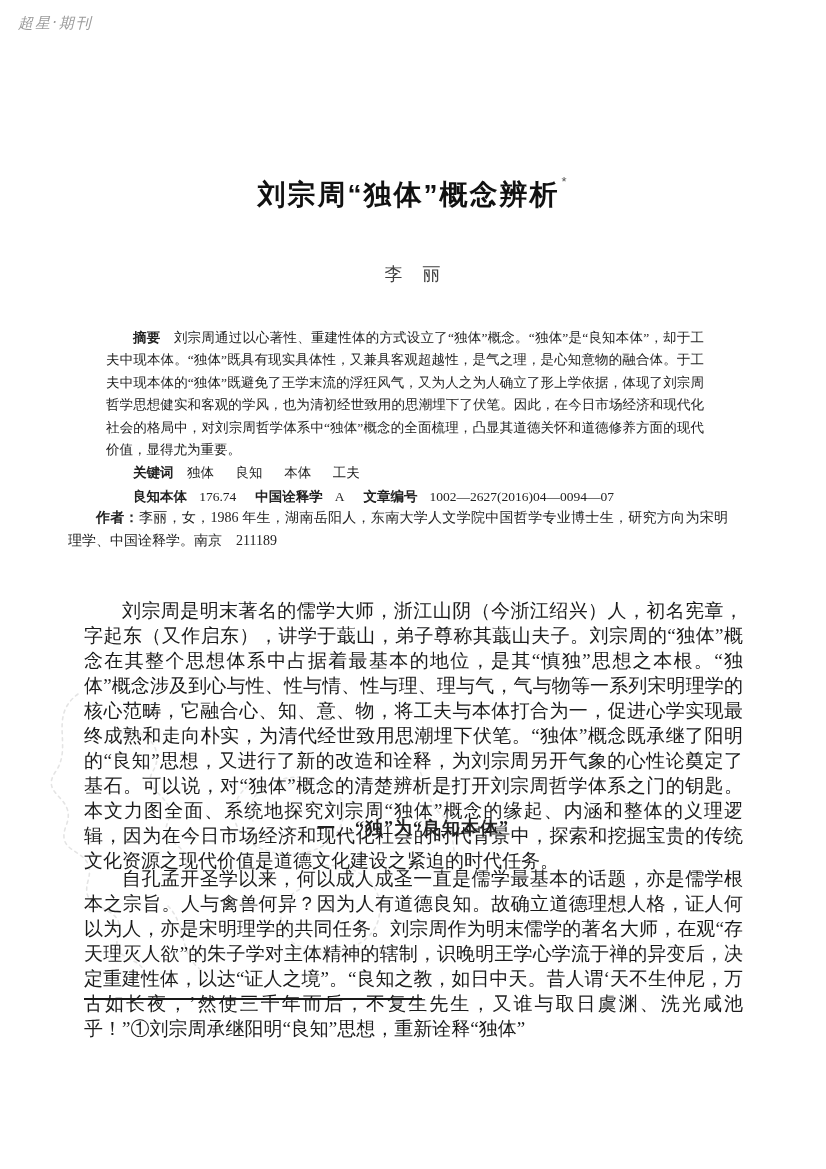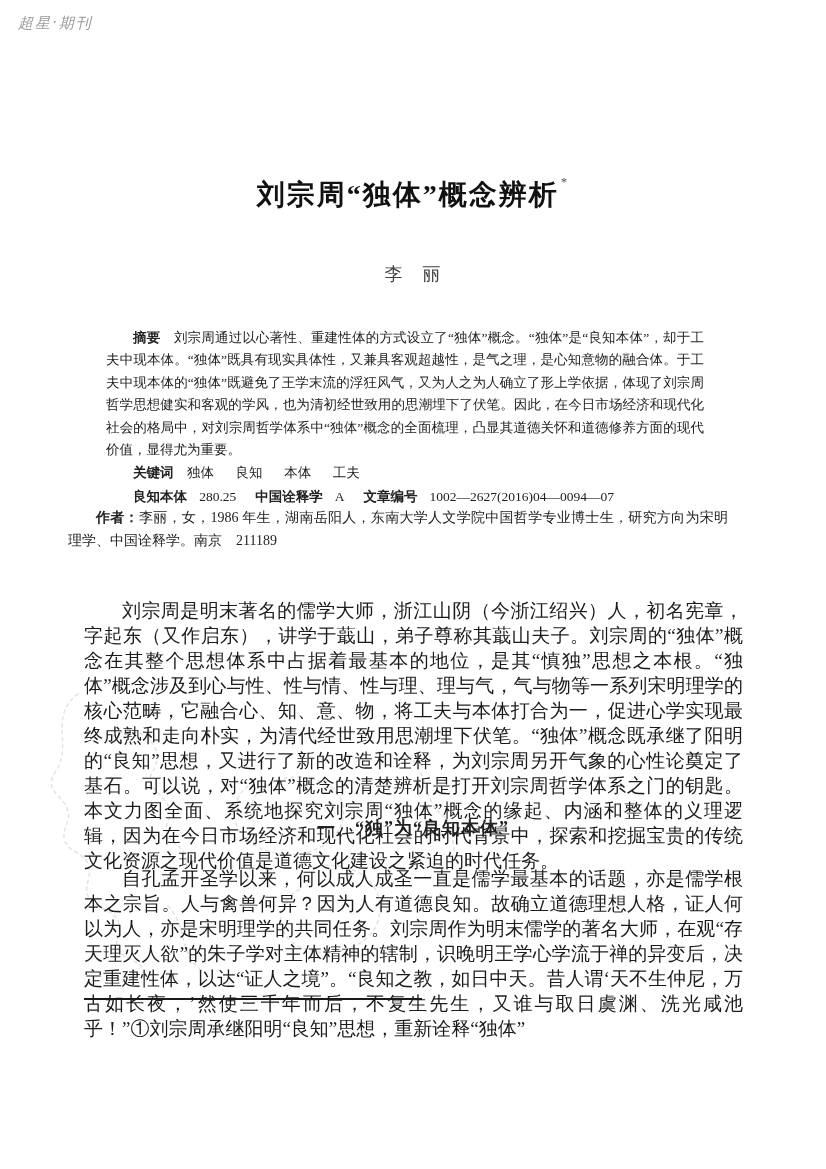--- a/index.html
+++ b/index.html
@@ -17,21 +17,21 @@
     position:absolute;top:14px;left:18px;
     font-family:"DejaVu Sans","Liberation Sans",sans-serif;
     font-size:15px;color:#9b9b9b;letter-spacing:2px;font-style:italic;
   }
 
   .title-wrap{
     position:absolute;top:174px;left:0;width:100%;
     text-align:center;
   }
   .title{
-    font-family:Liberation Serif, serif;
+    font-family:Liberation Sans, sans-serif;
     font-weight:bold;font-size:28px;color:#111;letter-spacing:2px;text-align:center;
   }
   .title sup{font-size:13px;color:#555;font-weight:normal;vertical-align:18px;margin-left:2px;}
 
   .author{
     position:absolute;top:262px;left:0;width:100%;
     text-align:center;font-size:18px;color:#404040;letter-spacing:1px;
   }
 
   .abstract{
@@ -103,21 +103,21 @@
 
   <div class="title-wrap">
     <span class="title"><span>刘宗周“独体”概念辨析</span><sup>*</sup></span>
   </div>
 
   <div class="author">李　丽</div>
 
   <div class="abstract">
     <p><b class="hei lbl">摘要</b><span>刘宗周通过以心著性、重建性体的方式设立了“独体”概念。“独体”是“良知本体”，却于工夫中现本体。“独体”既具有现实具体性，又兼具客观超越性，是气之理，是心知意物的融合体。于工夫中现本体的“独体”既避免了王学末流的浮狂风气，又为人之为人确立了形上学依据，体现了刘宗周哲学思想健实和客观的学风，也为清初经世致用的思潮埋下了伏笔。因此，在今日市场经济和现代化社会的格局中，对刘宗周哲学体系中“独体”概念的全面梳理，凸显其道德关怀和道德修养方面的现代价值，显得尤为重要。</span></p>
     <p class="kw-row"><b class="hei lbl">关键词</b><span class="kw-item">独体</span><span class="kw-item">良知</span><span class="kw-item">本体</span><span class="kw-item">工夫</span></p>
-    <p class="meta-row"><b class="hei lbl">良知本体</b><span class="val">280.25</span><b class="hei lbl">中国诠释学</b><span class="val">A</span><b class="hei lbl">文章编号</b><span class="val">1002—2627(2016)04—0094—07</span></p>
+    <p class="meta-row"><b class="hei lbl">良知本体</b><span class="val">176.74</span><b class="hei lbl">中国诠释学</b><span class="val">A</span><b class="hei lbl">文章编号</b><span class="val">1002—2627(2016)04—0094—07</span></p>
   </div>
 
   <div class="bio">
     <p><b class="hei lbl">作者：</b><span>李丽，女，1986 年生，湖南岳阳人，东南大学人文学院中国哲学专业博士生，研究方向为宋明理学、中国诠释学。南京　211189</span></p>
   </div>
 
   <div class="body-text para1">
     <p>刘宗周是明末著名的儒学大师，浙江山阴（今浙江绍兴）人，初名宪章，字起东（又作启东），讲学于蕺山，弟子尊称其蕺山夫子。刘宗周的“独体”概念在其整个思想体系中占据着最基本的地位，是其“慎独”思想之本根。“独体”概念涉及到心与性、性与情、性与理、理与气，气与物等一系列宋明理学的核心范畴，它融合心、知、意、物，将工夫与本体打合为一，促进心学实现最终成熟和走向朴实，为清代经世致用思潮埋下伏笔。“独体”概念既承继了阳明的“良知”思想，又进行了新的改造和诠释，为刘宗周另开气象的心性论奠定了基石。可以说，对“独体”概念的清楚辨析是打开刘宗周哲学体系之门的钥匙。本文力图全面、系统地探究刘宗周“独体”概念的缘起、内涵和整体的义理逻辑，因为在今日市场经济和现代化社会的时代背景中，探索和挖掘宝贵的传统文化资源之现代价值是道德文化建设之紧迫的时代任务。</p>
   </div>
 

